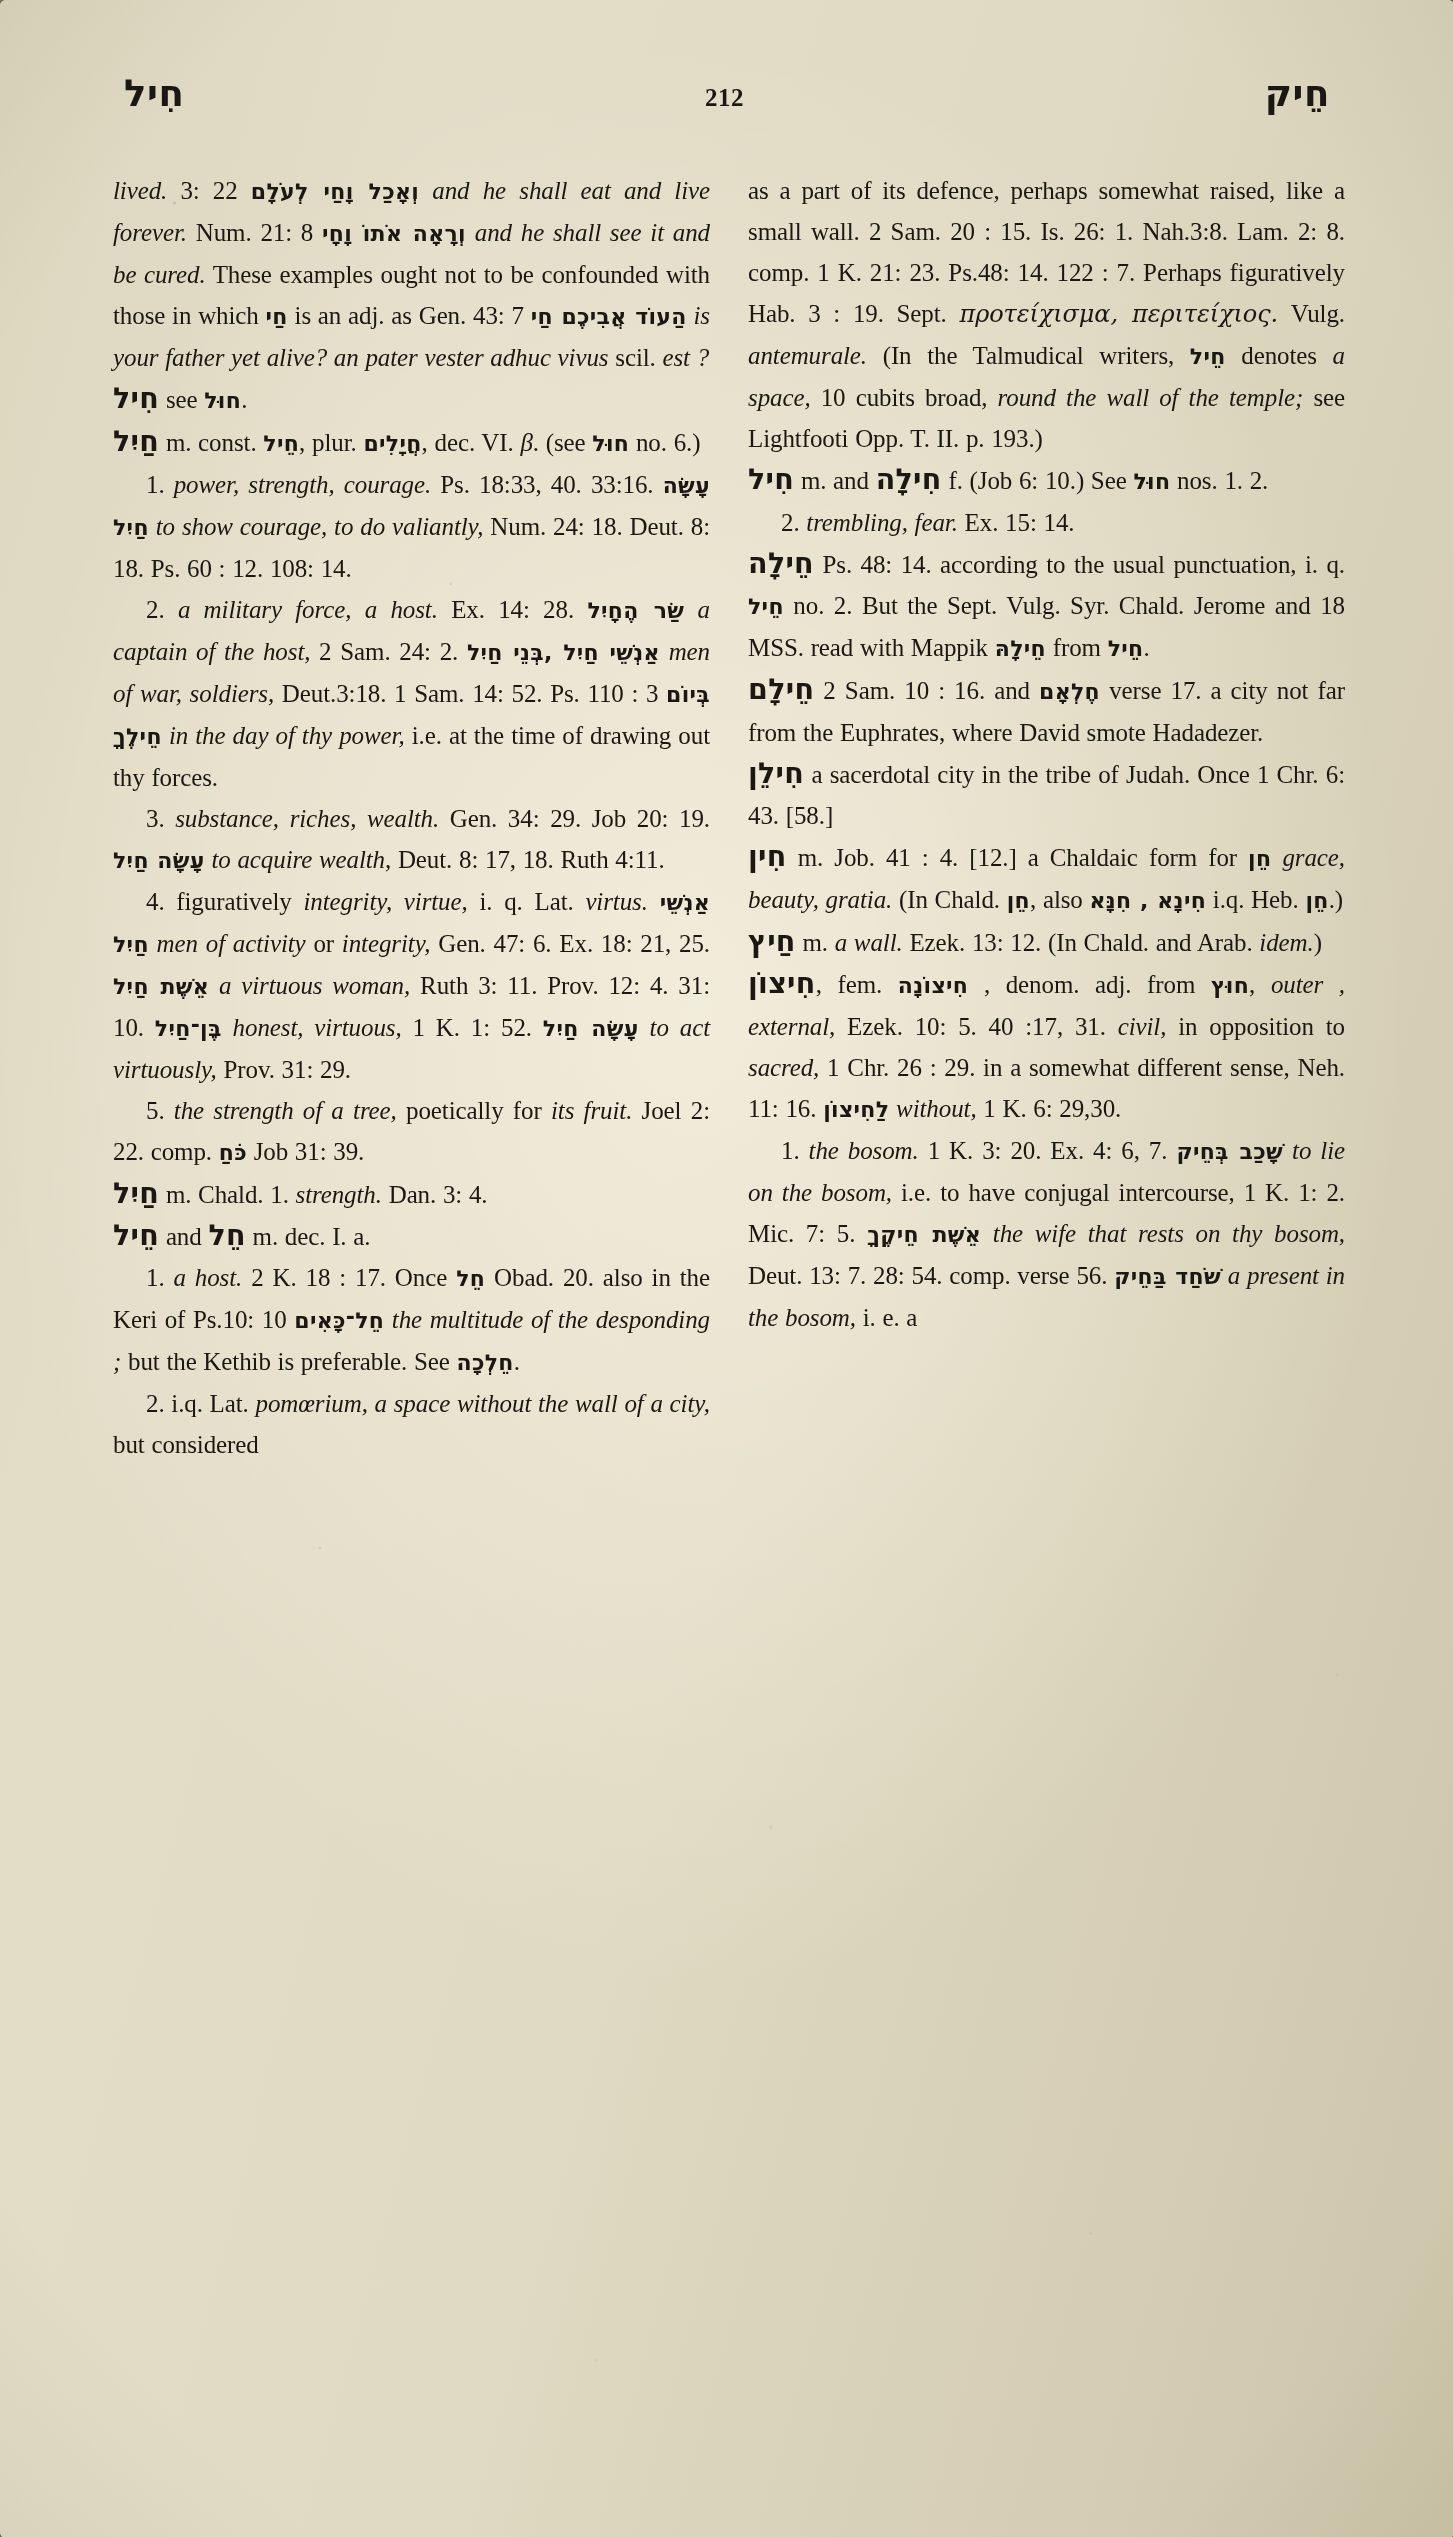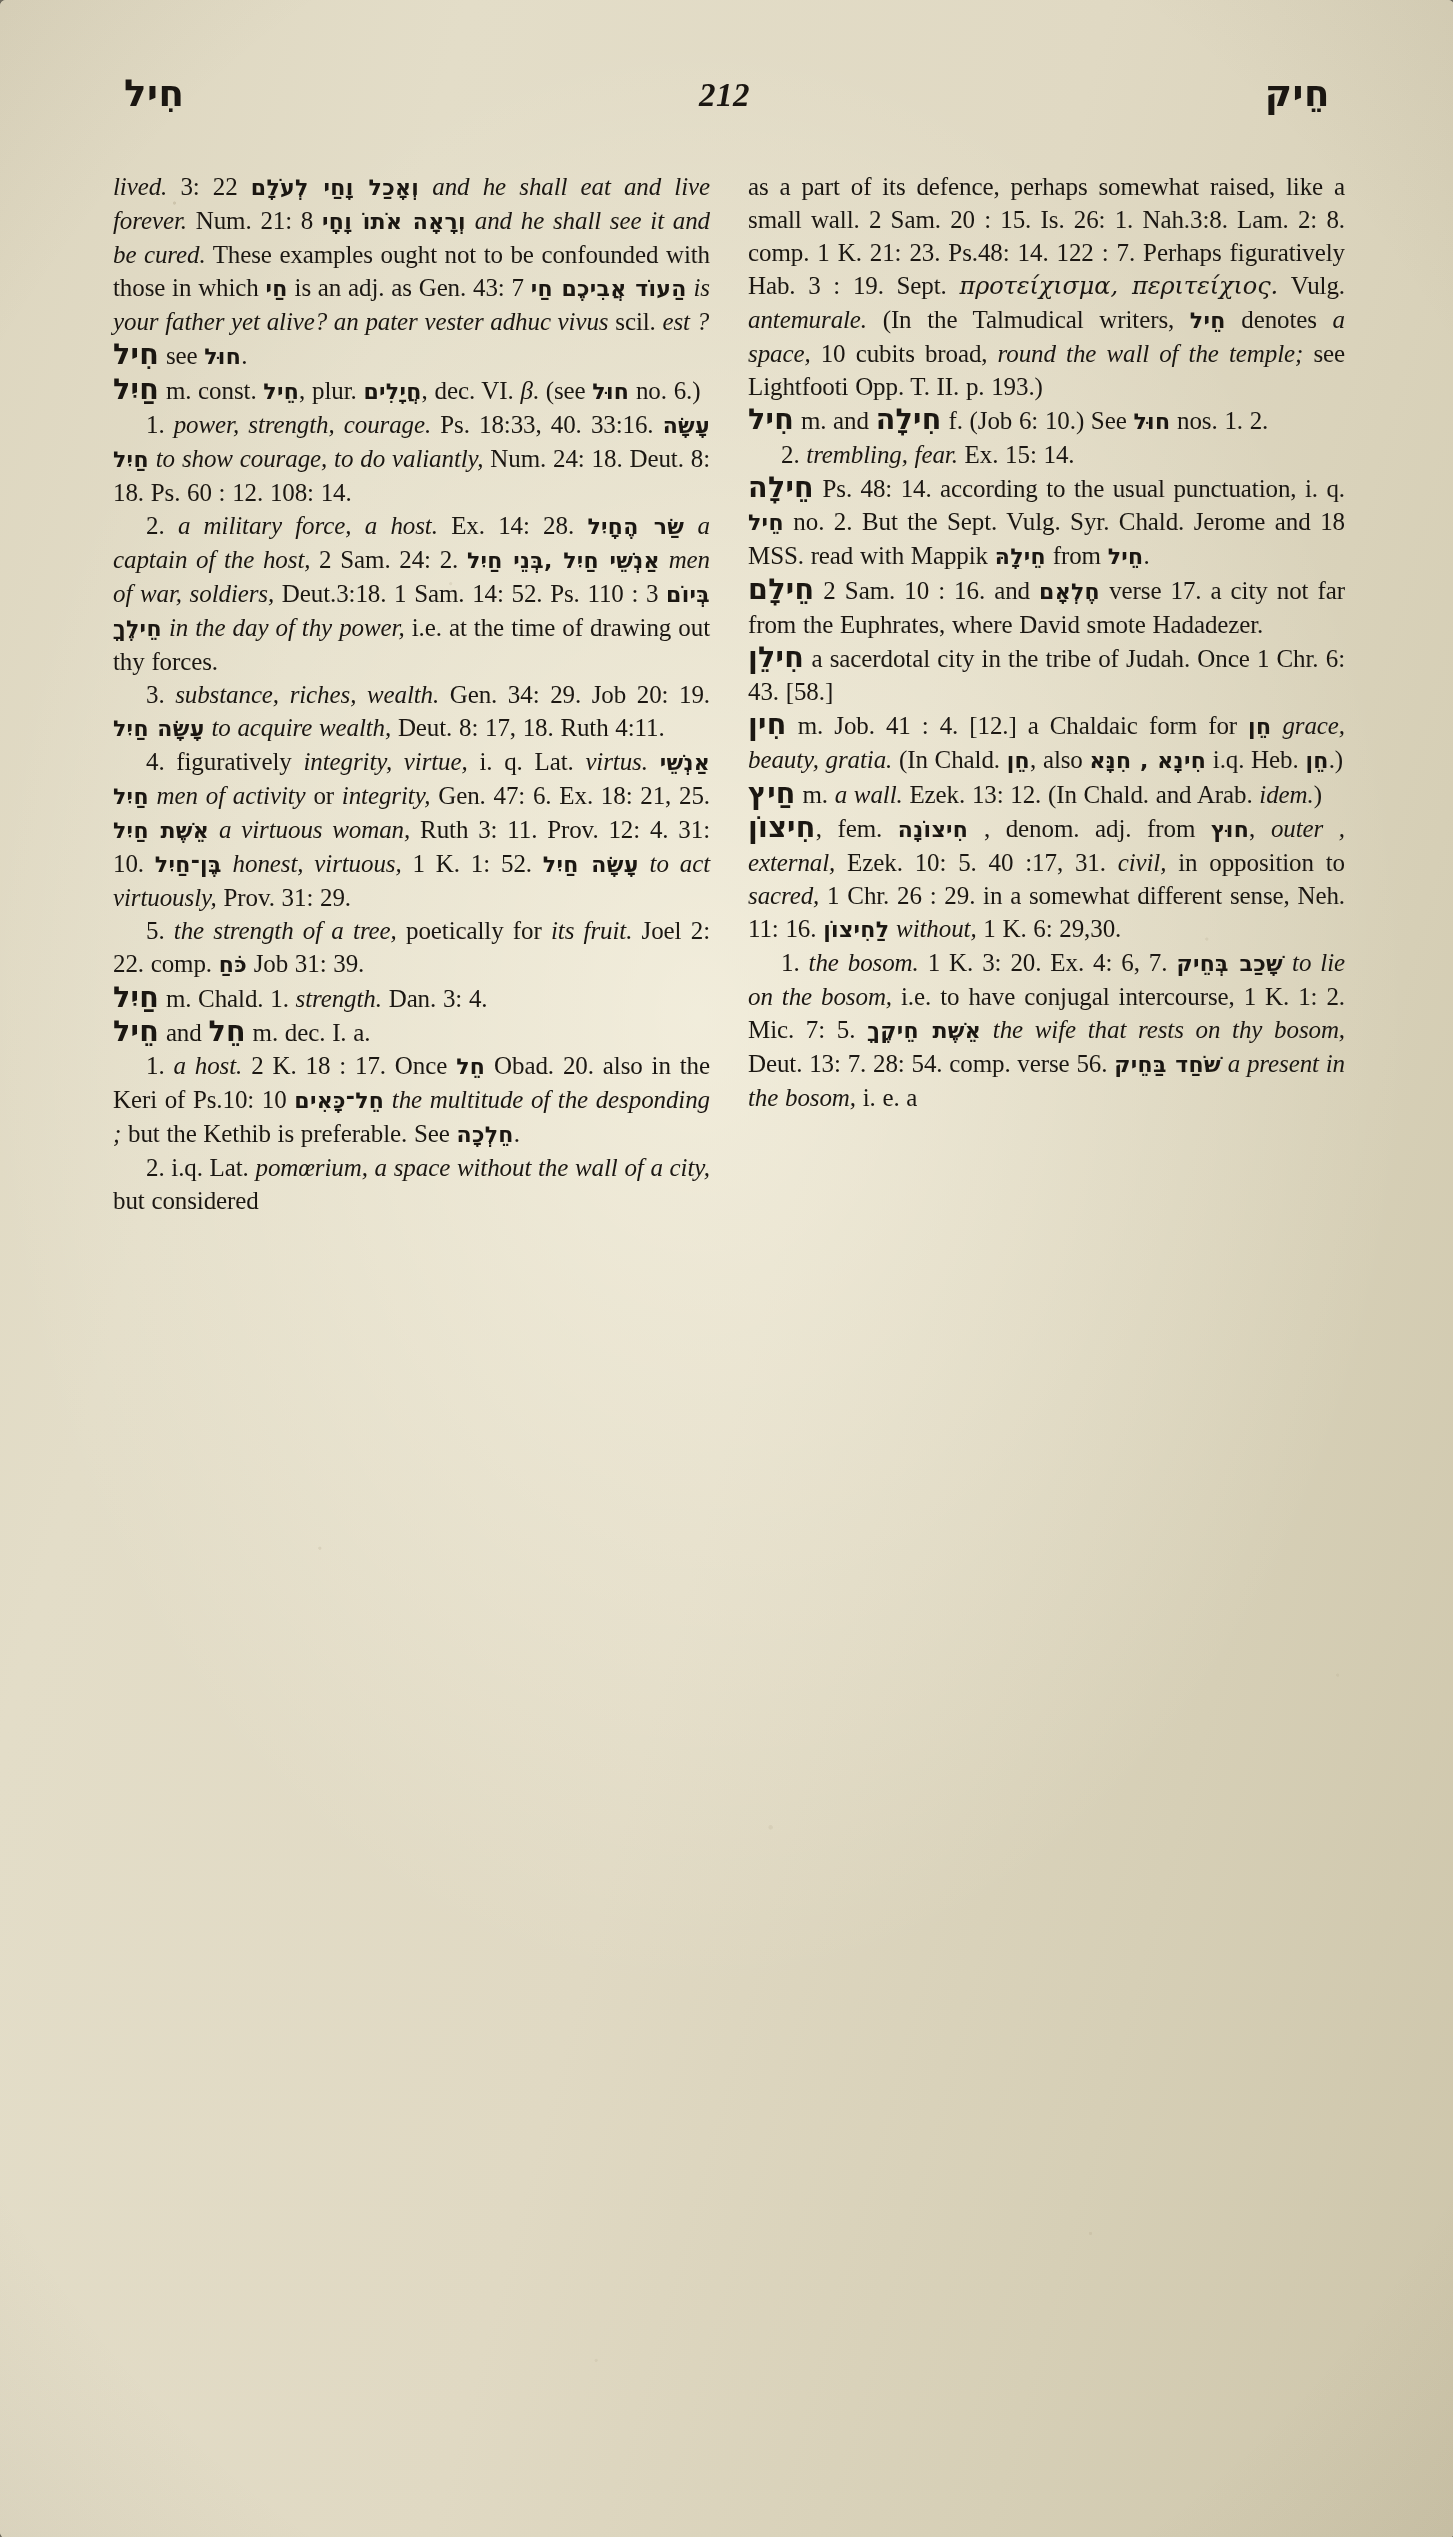--- a/index.html
+++ b/index.html
@@ -61,43 +61,42 @@
   }
   .rh-heb {
     font-family: "DejaVu Sans", sans-serif;
     font-size: 37px;
     font-weight: 700;
     direction: rtl;
     line-height: 1;
     letter-spacing: 0.6px;
   }
   .rh-page {
-    font-size: 33px;
+    font-size: 25px;
     font-weight: 700;
     letter-spacing: 0.6px;
-    font-style: italic;
   }
 
   
   .columns {
     position: absolute;
     top: 170px;
     left: 113px;
     width: 1233px;
     display: flex;
     gap: 38px;
   }
   .col {
     width: 597px;
   }
 
   p.para {
     margin: 0;
     font-size: 25px;
-    line-height: 33px;
+    line-height: 41px;
     text-align: justify;
     text-align-last: left;
     letter-spacing: -0.1px;
     word-spacing: 0.6px;
   }
 
   i, .it { font-style: italic; }
   .heb {
     font-family: "DejaVu Sans", sans-serif;
     font-size: 22px;

